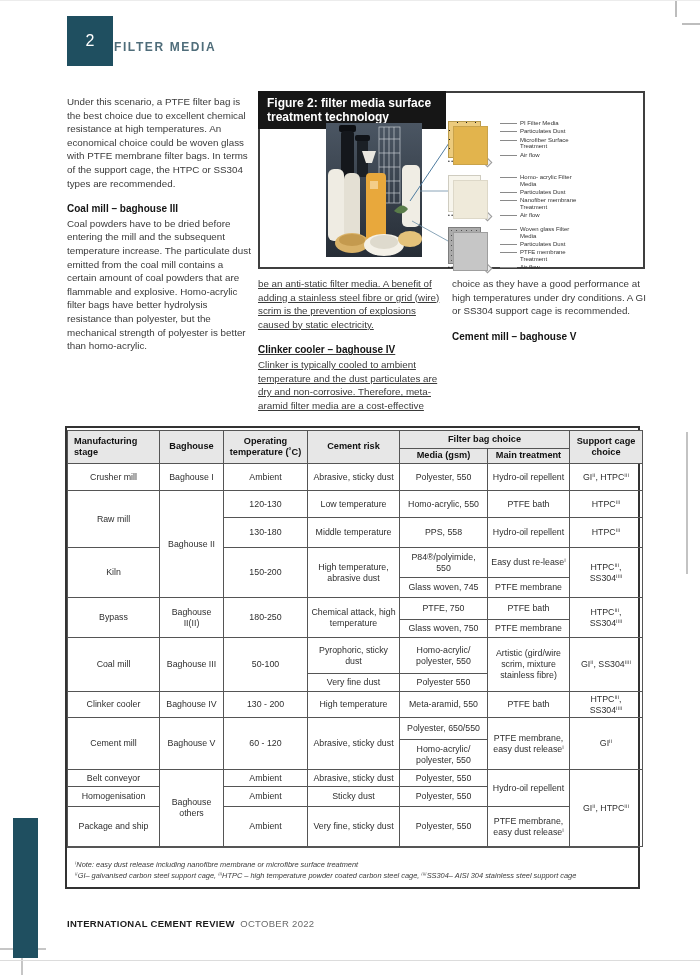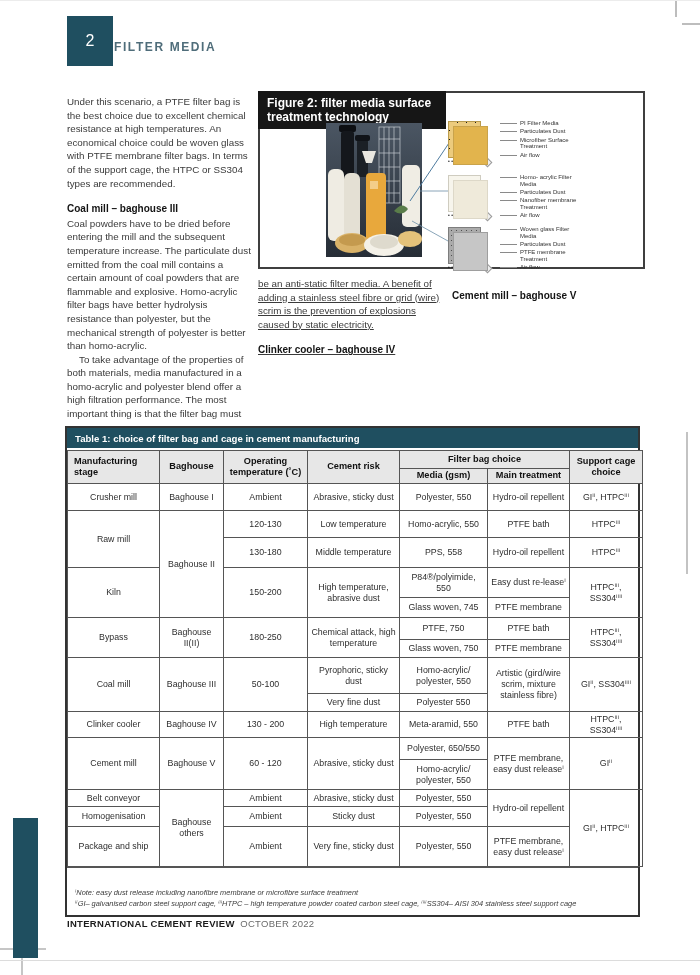--- a/index.html
+++ b/index.html
@@ -60,21 +60,21 @@
   .lline { width:17px; height:1px; background:#8a8a8a; margin:3px 3px 0 0; flex:none; }
   .ltext { font-size:6px; line-height:6.8px; color:#333; width:64px; }
   
   .table-wrap { position:absolute; left:65px; top:425px; width:575px; border:2px solid #333; background:#fff; }
   .t1-title { background:#1f4f60; color:#fff; font-weight:bold; font-size:9.6px; padding:5px 8px 4px; }
   table.t1 { border-collapse:collapse; width:100%; table-layout:fixed; margin-top:2px; }
   .t1 th, .t1 td { border:1px solid #555; font-size:8.8px; text-align:center; vertical-align:middle;
     padding:1px 3px; line-height:1.25; color:#2e2e2e; overflow:hidden; }
   .t1 th { background:#e7e7e7; font-size:9.2px; color:#111; }
   .t1 th.hl { text-align:left; padding-left:6px; }
-  .t1-foot { border-top:1px solid #555; padding:20px 8px 6px; font-style:italic; font-size:7.4px;
+  .t1-foot { border-top:1px solid #555; padding:12px 8px 6px; font-style:italic; font-size:7.4px;
     line-height:10.5px; color:#3a3a3a; }
   
   .footer { position:absolute; left:67px; top:917px; font-size:9.5px; }
   .footer .mag { font-weight:bold; color:#1c1c1c; letter-spacing:.3px; }
   .footer .issue { color:#6a6a6a; letter-spacing:.3px; }
 </style>
 </head>
 <body>
 
 <div class="page">
@@ -89,21 +89,20 @@
   <div class="mark" style="left:0;top:947px;width:46px;height:2px;background:#c6c6c6;"></div>
   <div class="mark" style="left:21px;top:947px;width:2px;height:28px;background:#c6c6c6;"></div>
   <div class="teal-bar"></div>
   <div class="bottom-line"></div>
   <div class="right-line"></div>
 
   <div class="col" id="col1">
     <p>Under this scenario, a PTFE filter bag is the best choice due to excellent chemical resistance at high temperatures. An economical choice could be woven glass with PTFE membrane filter bags. In terms of the support cage, the HTPC or SS304 types are recommended.</p>
     <h3>Coal mill – baghouse III</h3>
     <p>Coal powders have to be dried before entering the mill and the subsequent temperature increase. The particulate dust emitted from the coal mill contains a certain amount of coal powders that are flammable and explosive. Homo-acrylic filter bags have better hydrolysis resistance than polyester, but the mechanical strength of polyester is better than homo-acrylic.</p>
-    <p class="indent">To take advantage of the properties of both materials, media manufactured in a homo-acrylic and polyester blend offer a high filtration performance. The most important thing is that the filter bag must</p>
   </div>
 
   <div class="figure">
     <div class="fig-caption">Figure 2: filter media surface treatment technology</div>
 
     <svg class="photo" viewBox="0 0 96 134">
       <defs>
         <linearGradient id="bgph" x1="0" y1="0" x2="0" y2="1">
           <stop offset="0" stop-color="#4b5663"></stop>
             <stop offset="1" stop-color="#262d36"></stop>
@@ -212,28 +211,29 @@
             <span class="lline"></span>
             <span class="ltext">Air flow</span>
           </div>
         </div>
     </div>
   </div>
 
   <div class="col" id="col2">
     <p>be an anti-static filter media. A benefit of adding a stainless steel fibre or grid (wire) scrim is the prevention of explosions caused by static electricity.</p>
     <h3>Clinker cooler – baghouse IV</h3>
+    <p>Clinker is typically cooled to ambient temperature and the dust particulates are dry and non-corrosive. Therefore, meta-aramid filter media are a cost-effective</p>
   </div>
 
   <div class="col" id="col3">
+    <p>choice as they have a good performance at high temperatures under dry conditions. A GI or SS304 support cage is recommended.</p>
     <h3>Cement mill – baghouse V</h3>
   </div>
 
   <div class="table-wrap">
-    <div class="t1-title">Table 1: choice of filter bag and cage in cement manufacturing</div>
     <table class="t1">
       <colgroup>
           <col style="width: 92px;">
           <col style="width: 64px;">
           <col style="width: 84px;">
           <col style="width: 92px;">
           <col style="width: 88px;">
           <col style="width: 82px;">
           <col style="width: 73px;">
         </colgroup>

